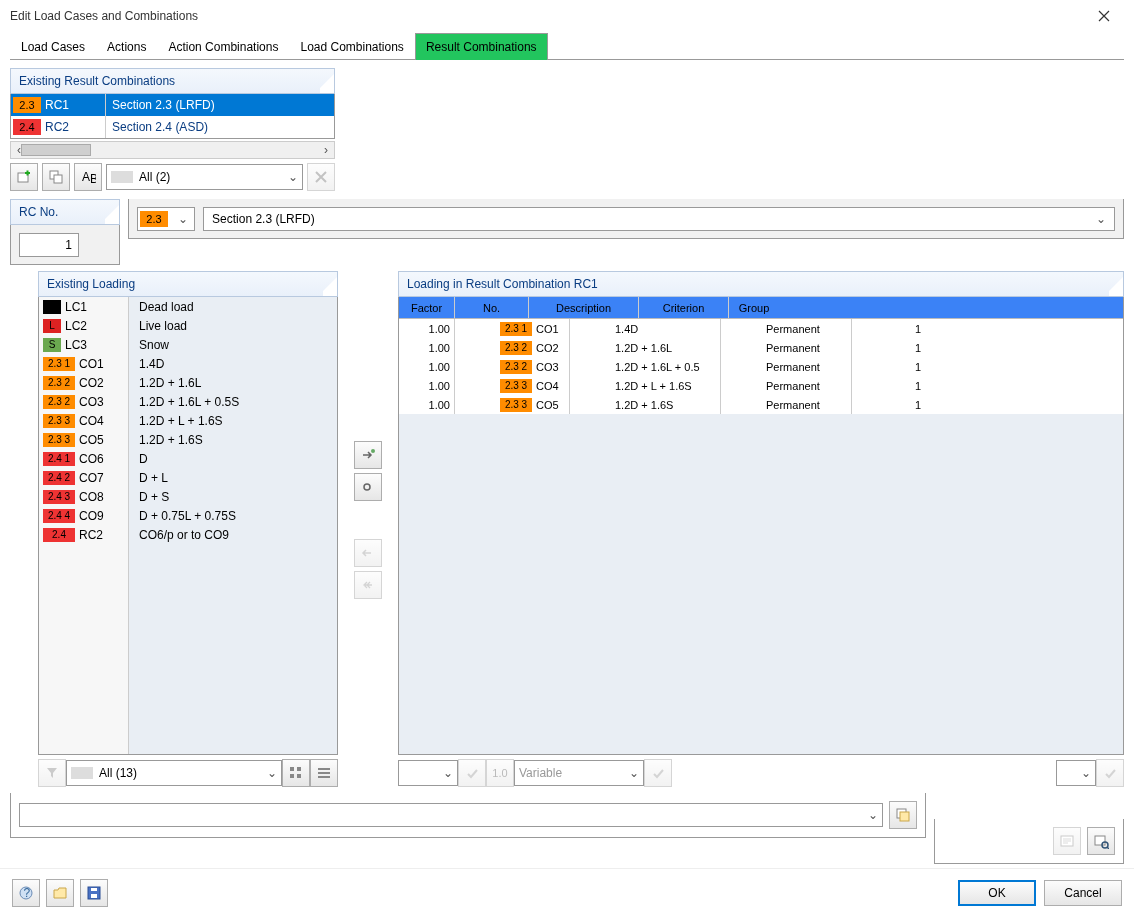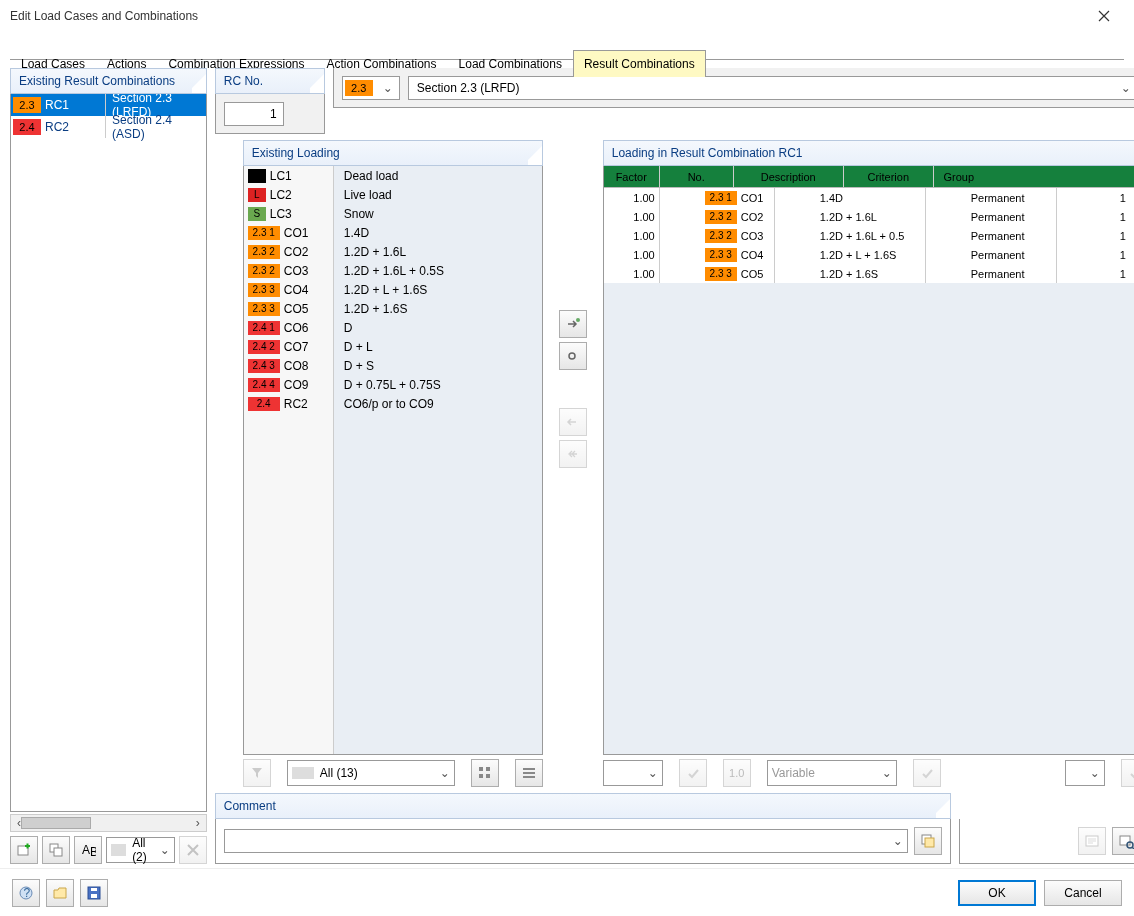--- a/index.html
+++ b/index.html
@@ -5,25 +5,25 @@
 * { box-sizing: border-box; font-family: "Segoe UI", Tahoma, sans-serif; font-size: 12px; }
 body { margin: 0; background: #fff; width: 1134px; height: 916px; overflow: hidden; }
 
 
 .titlebar { height: 32px; display:flex; align-items:center; padding:0 10px; }
 .titlebar .title { color:#333; }
 .titlebar .close { margin-left:auto; width:40px; height:32px; display:flex; align-items:center; justify-content:center; color:#333; }
 
 
 .main-tabs { display:flex; gap:0; border-bottom:1px solid #999; margin:0 10px; }
-.main-tab { padding:6px 10px; border:1px solid transparent; border-bottom:none; color:#000; cursor:default; position:relative; top:18px; background:transparent; }
-.main-tab.active { border-color:#999; background:#fef9c3; }
-
-
-.content { display:flex; gap:8px; padding:8px 10px 0 10px; height:calc(100% - 32px - 32px - 48px); }
+.main-tab { padding:6px 10px; border:1px solid transparent; border-bottom:none; color:#000; cursor:default; position:relative; top:1px; background:transparent; }
+.main-tab.active { border-color:#999; background:#22c55e; }
+
+
+.content { display:flex; gap:8px; padding:8px 10px 0 10px; height:calc(100% - 32px - 32px - 48px);flex-direction:column; }
 .col-left { width:325px; display:flex; flex-direction:column; }
 .col-right { flex:1; display:flex; flex-direction:column; }
 
 
 .panel-hdr {
   color:#0a3d82; font-weight:normal; padding:5px 8px 5px 8px;
   background:linear-gradient(#f4f8fd,#e9f0fa); border:1px solid #b8c9df; position:relative;
 }
 .panel-hdr::after {
   content:""; position:absolute; right:0; top:0; bottom:0; width:14px;
@@ -87,26 +87,26 @@
 .tag-lc.d { background:#000; }
 .tag-lc.l { background:#d22; }
 .tag-lc.s { background:#6aa84f; }
 .tag-co231 { background:#ff8c00; }
 .tag-co232 { background:#ff8c00; }
 .tag-co233 { background:#ff8c00; }
 .tag-co241 { background:#e33; color:#fff; }
 .ll-row .name { color:#000; }
 .ll-row .desc { color:#000; padding-left:6px; }
 
-.col-a .toolbar, .col-b .toolbar { display:flex; gap:16px; padding:4px 0 0 0; align-items:center; }
+.col-a .toolbar, .col-b .toolbar { display:flex; gap:0; padding:4px 0 0 0; align-items:center; }
 .col-a .toolbar .combo { flex:1; }
 
 
 .rc-table { border:1px solid #999; border-top:none; background:#e9eef4; flex:1; display:flex; flex-direction:column; }
-.rc-thead { display:flex; height:22px; border-bottom:1px solid #bbb; background:#15803d; }
+.rc-thead { display:flex; height:22px; border-bottom:1px solid #bbb; background:#3b82f6; }
 .rc-body { flex:1; overflow:auto; }
 .rc-th, .rc-td { border-right:1px solid #ccc; display:flex; align-items:center; justify-content:center; font-size:11px; padding:0 4px; }
 .rc-th:last-child, .rc-td:last-child { border-right:none; }
 .w-factor { width:56px; }
 .w-no { width:74px; justify-content:flex-start; }
 .w-desc { width:110px; justify-content:flex-start; }
 .w-crit { width:90px; }
 .w-grp { width:50px; }
 .rc-tr { display:flex; height:19px; background:#fff;gap:41px; }
 .rc-tr:nth-child(n) { background:#fff; }
@@ -140,21 +140,20 @@
   <div class="close">
     <svg width="12" height="12" viewBox="0 0 12 12">
         <path d="M1 1 L11 11 M11 1 L1 11" stroke="currentColor" stroke-width="1.2"></path>
       </svg>
   </div>
 </div>
 
 <div class="main-tabs" id="main-tabs">
     <div class="main-tab">Load Cases</div>
     <div class="main-tab">Actions</div>
-    <div class="main-tab">Combination Expressions</div>
     <div class="main-tab">Action Combinations</div>
     <div class="main-tab">Load Combinations</div>
     <div class="main-tab active">Result Combinations</div>
   </div>
 
 <div class="content">
 
   <div class="col-left">
     <div class="panel-hdr">Existing Result Combinations</div>
     <div class="rc-list" id="rc-list">
@@ -461,21 +460,20 @@
               <svg width="14" height="14">
                 <path d="M3 8 L6 11 L12 4" stroke="#aaa" fill="none" stroke-width="2"></path>
               </svg>
             </span>
         </div>
       </div>
     </div>
 
     <div class="comment-row">
       <div style="flex:1">
-        <div class="panel-hdr">Comment</div>
         <div class="comment-body">
           <div class="combo">
             <span></span>
             <span class="chev">⌄</span>
           </div>
           <span class="icon-btn">
               <svg width="16" height="16">
                 <rect x="2" y="2" width="9" height="9" fill="#fff" stroke="#888"></rect>
                 <rect x="5" y="5" width="9" height="9" fill="#ffe9a8" stroke="#caa64b"></rect>
               </svg>

